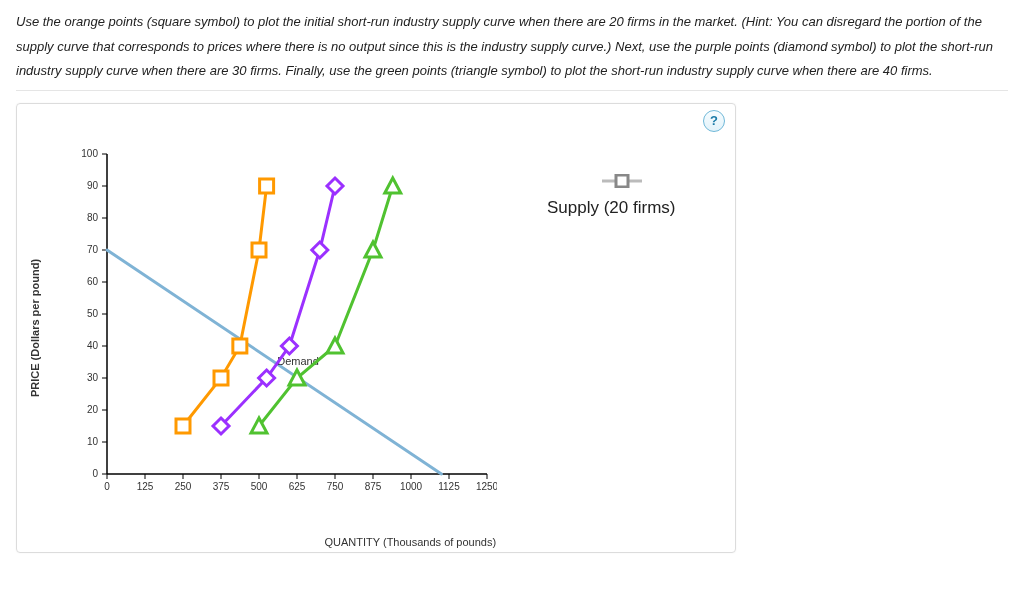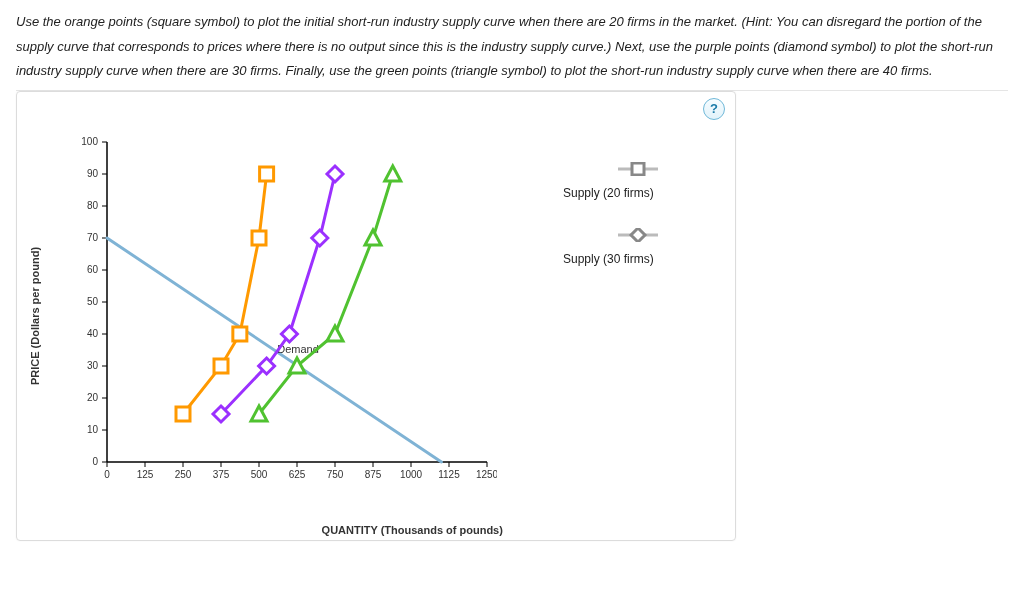--- a/index.html
+++ b/index.html
@@ -11,21 +11,21 @@
     font-size: 13px;
   }
   .page { padding: 10px 16px; }
   .instructions {
     font-style: italic;
     line-height: 1.9;
     font-size: 13px;
     color: #222;
     border-bottom: 1px solid #e5e5e5;
     padding-bottom: 6px;
-    margin-bottom: 0;
+    margin-bottom: 12px;
   }
   .panel {
     border: 1px solid #dcdcdc;
     border-radius: 4px;
     width: 720px;
     height: 450px;
     position: relative;
     padding: 10px;
     box-shadow: 0 0 2px rgba(0,0,0,0.05);
   }
@@ -55,29 +55,29 @@
     font-size: 11px;
     font-weight: bold;
     white-space: nowrap;
     color: #333;
   }
   .x-axis-title {
     position: absolute;
     left: 50%; bottom: 4px;
     transform: translateX(-30%);
     font-size: 11px;
-    font-weight: bold;
+    font-weight: normal;
     color: #333;
   }
   .legend {
     position: absolute;
-    right: 12px;
+    right: 28px;
     top: 70px;
     width: 170px;
-    font-size: 12px;
+    font-size: 17px;
   }
   .legend-item { margin-bottom: 28px; }
   .legend-marker {
     display: block;
     width: 40px; height: 14px;
     margin: 0 auto 10px auto;
     position: relative;
   }
   .legend-marker svg { display:block; margin:auto; }
   .legend-label { display:block; text-align:left; color:#222; padding-left: 10px;}
@@ -171,24 +171,15 @@
     <div class="legend">
       <div class="legend-item">
         <span class="legend-marker">
           <svg width="40" height="14">
               <line x1="0" y1="7" x2="40" y2="7" stroke="#bbb" stroke-width="3"></line>
               <rect x="14" y="1" width="12" height="12" fill="#fff" stroke="#888" stroke-width="3"></rect>
             </svg>
         </span>
         <span class="legend-label">Supply (20 firms)</span>
       </div>
-      <div class="legend-item">
-        <span class="legend-marker">
-          <svg width="40" height="14">
-              <line x1="0" y1="7" x2="40" y2="7" stroke="#bbb" stroke-width="3"></line>
-              <polygon points="20,0 27,7 20,14 13,7" fill="#fff" stroke="#888" stroke-width="3"></polygon>
-            </svg>
-        </span>
-        <span class="legend-label">Supply (30 firms)</span>
-      </div>
     </div>
   </div>
 </div>
 
 </body></html>

